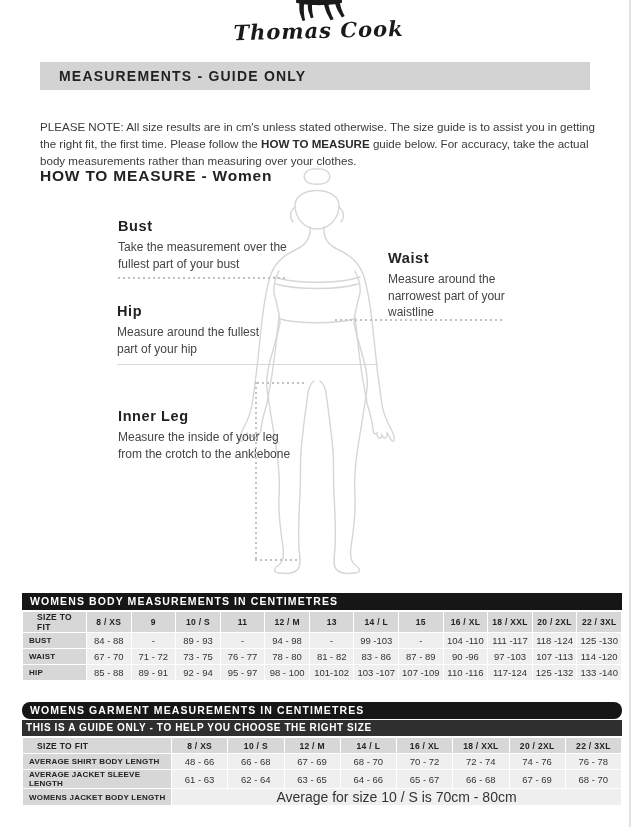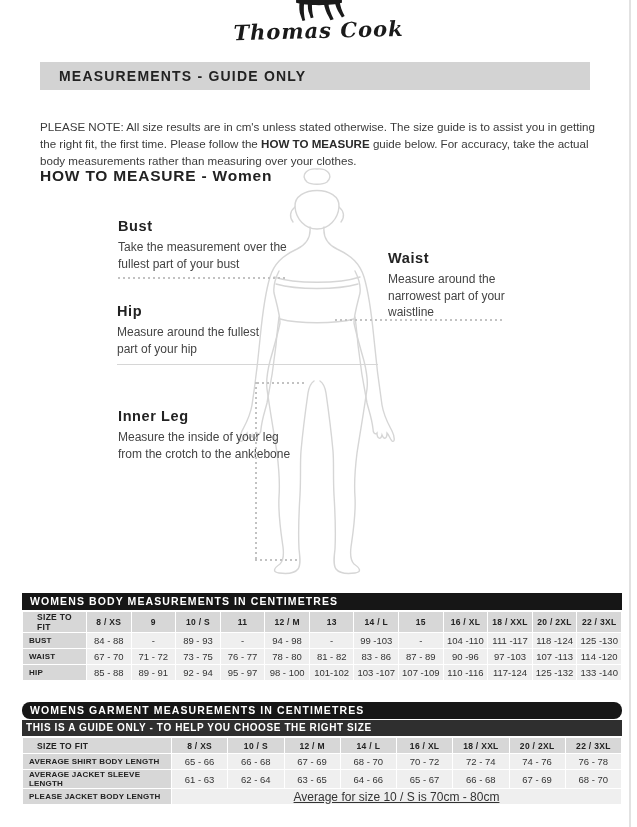--- a/index.html
+++ b/index.html
@@ -47,21 +47,21 @@
               font-weight:bold;font-size:10px;letter-spacing:0.6px;line-height:16px;
               padding-left:4px;box-sizing:border-box;}
   table.sizes{position:absolute;left:22px;width:600px;border-collapse:separate;border-spacing:1px;
               table-layout:fixed;}
   table.sizes th, table.sizes td{padding:0;height:15px;vertical-align:middle;}
   table.sizes thead th{background:#d7d7d7;font-size:8.5px;font-weight:bold;text-align:center;color:#222;letter-spacing:0.3px;}
   table.sizes thead th.label-col{text-align:left;padding-left:14px;}
   table.sizes tbody th.label-col{background:#d7d7d7;font-size:8px;font-weight:bold;text-align:left;
                                  padding-left:6px;color:#222;letter-spacing:0.2px;}
   table.sizes tbody td{background:#efefef;font-size:9.5px;text-align:center;color:#333;}
-  table.sizes td.span-cell{font-size:12px;text-decoration:underline;}
+  table.sizes td.span-cell{font-size:14px;}
   #body-table col.label-col{width:63px;}
   #garment-table col.label-col{width:148px;}
 </style>
 </head>
 <body>
 
 <div class="page">
   <div class="edge-line"></div>
 
   <svg class="logo-horse" viewBox="0 0 56 24">
@@ -215,39 +215,39 @@
           <th>14 / L</th>
           <th>16 / XL</th>
           <th>18 / XXL</th>
           <th>20 / 2XL</th>
           <th>22 / 3XL</th>
         </tr>
       </thead>
     <tbody>
         <tr>
           <th class="label-col">AVERAGE SHIRT BODY LENGTH</th>
-          <td>65 - 66</td>
+          <td>48 - 66</td>
           <td>66 - 68</td>
           <td>67 - 69</td>
           <td>68 - 70</td>
           <td>70 - 72</td>
           <td>72 - 74</td>
           <td>74 - 76</td>
           <td>76 - 78</td>
         </tr>
         <tr>
           <th class="label-col">AVERAGE JACKET SLEEVE LENGTH</th>
           <td>61 - 63</td>
           <td>62 - 64</td>
           <td>63 - 65</td>
           <td>64 - 66</td>
           <td>65 - 67</td>
           <td>66 - 68</td>
           <td>67 - 69</td>
           <td>68 - 70</td>
         </tr>
         <tr>
-          <th class="label-col">PLEASE JACKET BODY LENGTH</th>
+          <th class="label-col">WOMENS JACKET BODY LENGTH</th>
           <td colspan="8" class="span-cell">Average for size 10 / S is 70cm - 80cm</td>
         </tr>
       </tbody>
   </table>
 </div>
 
 </body></html>

